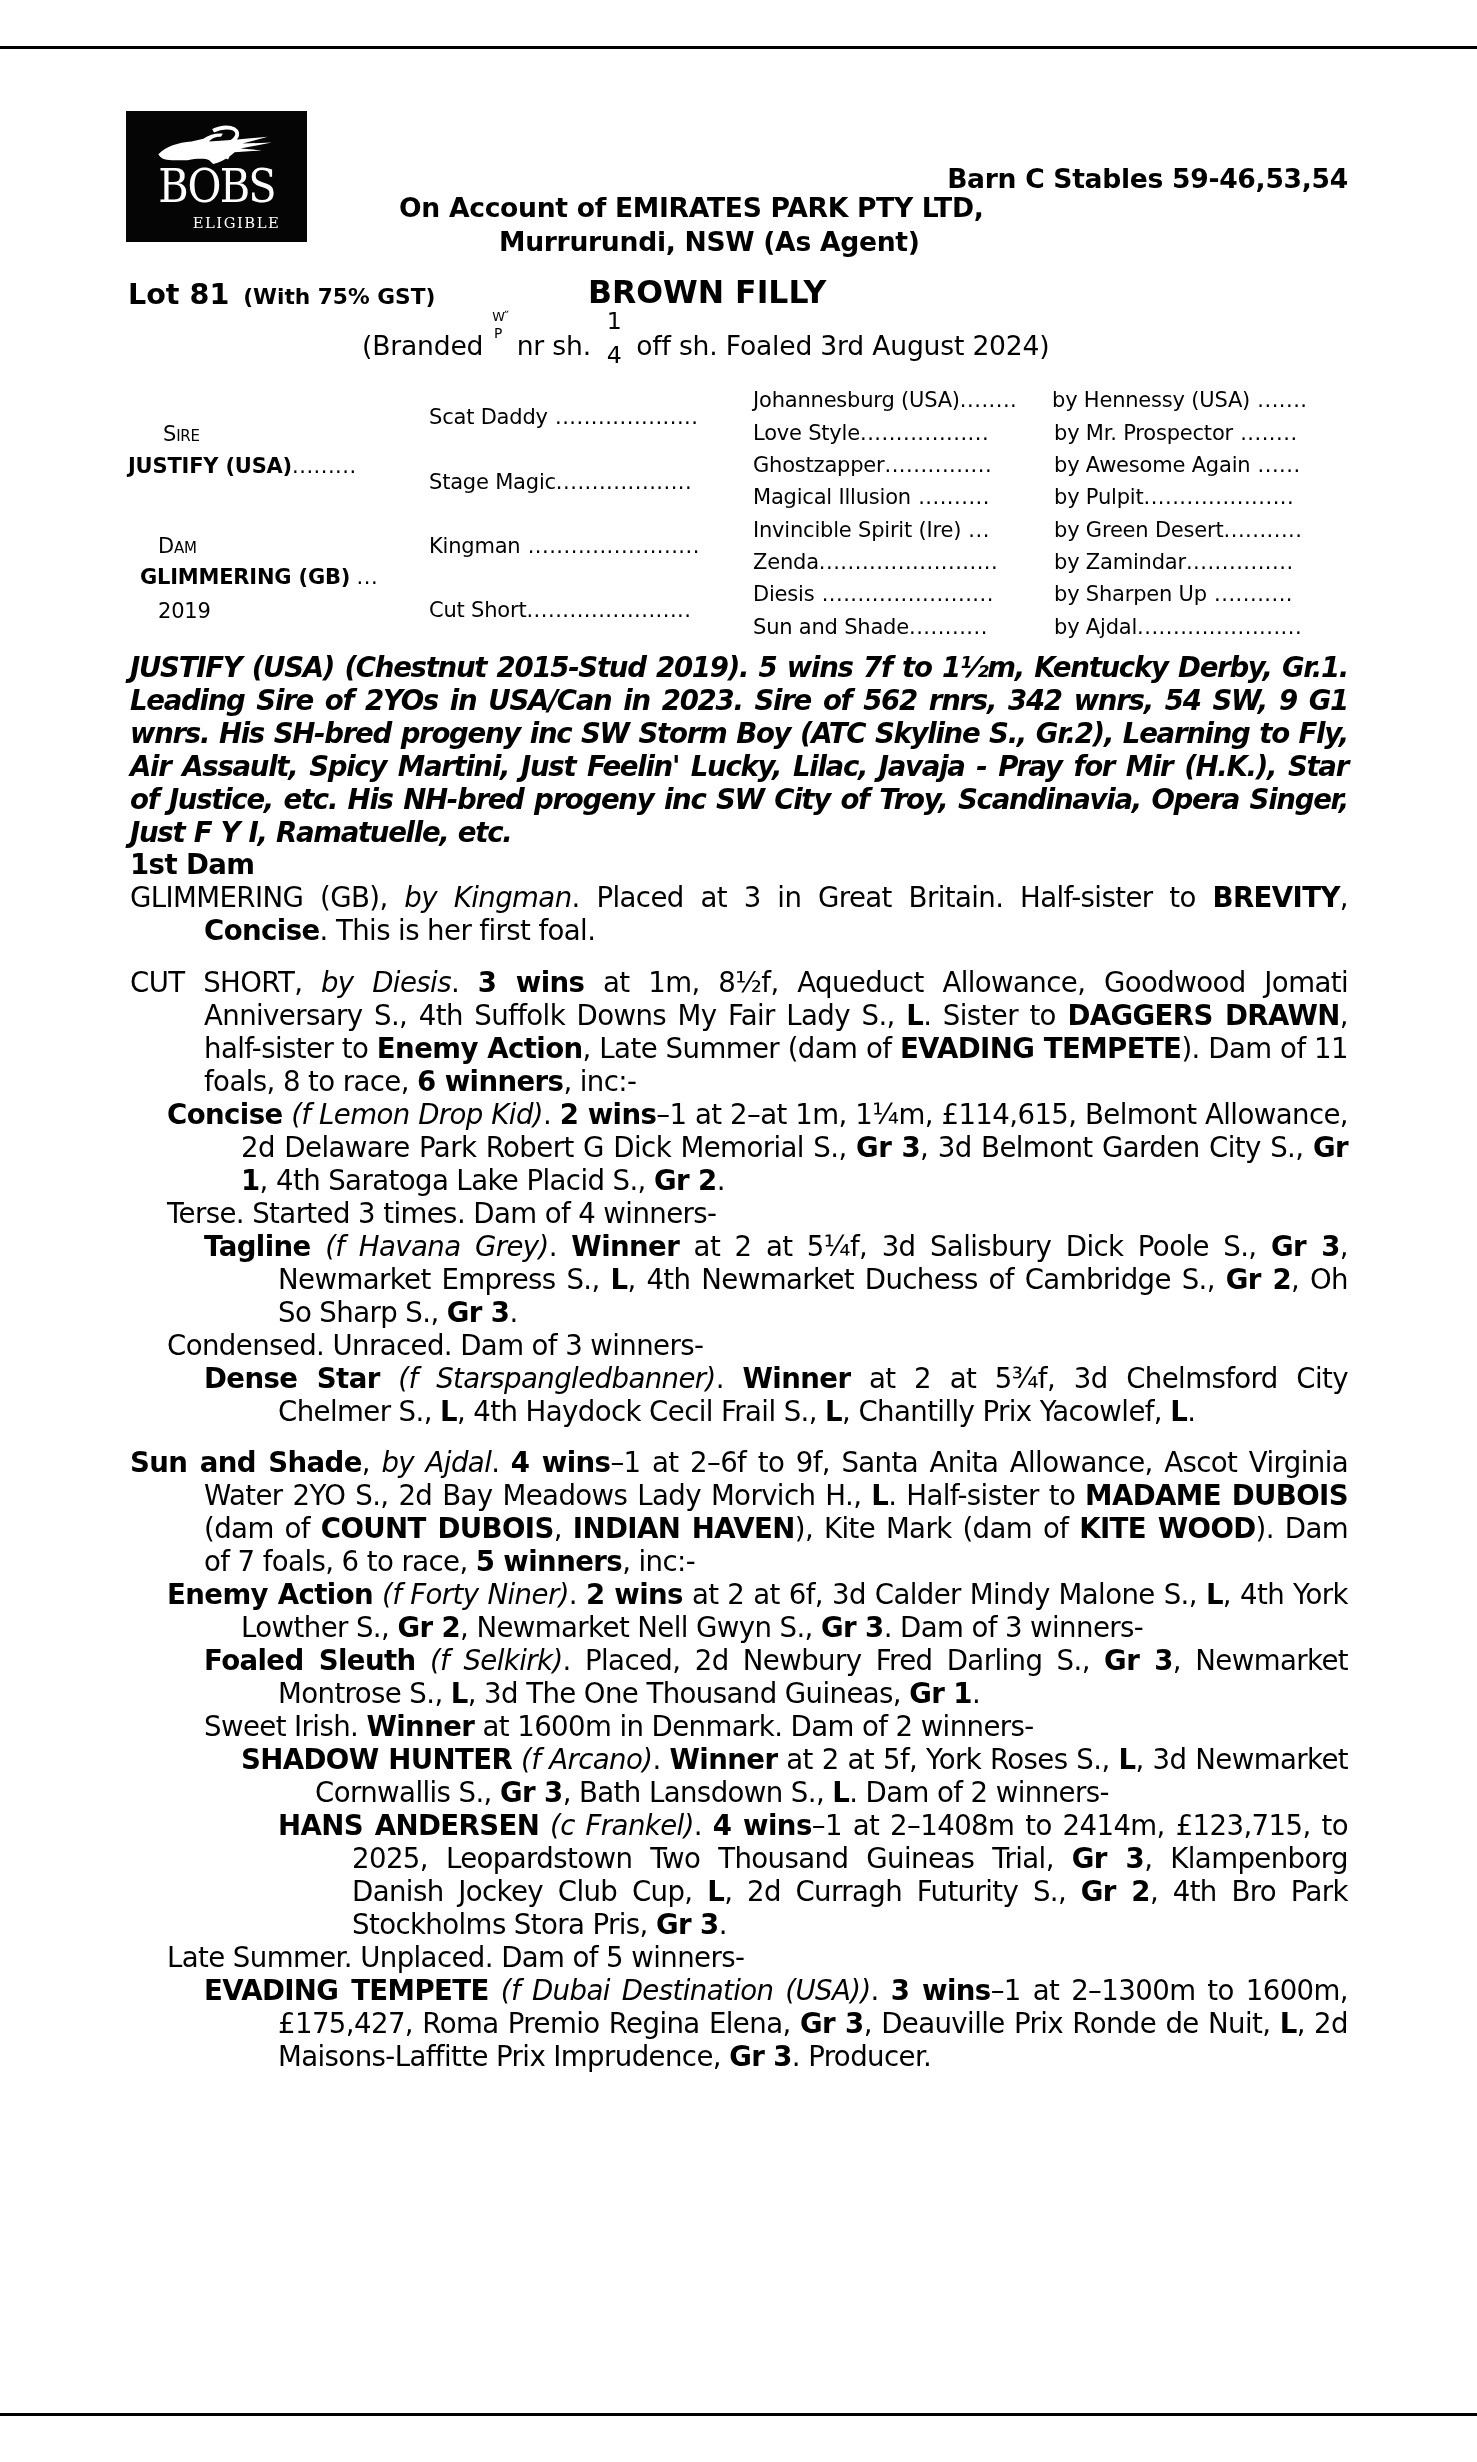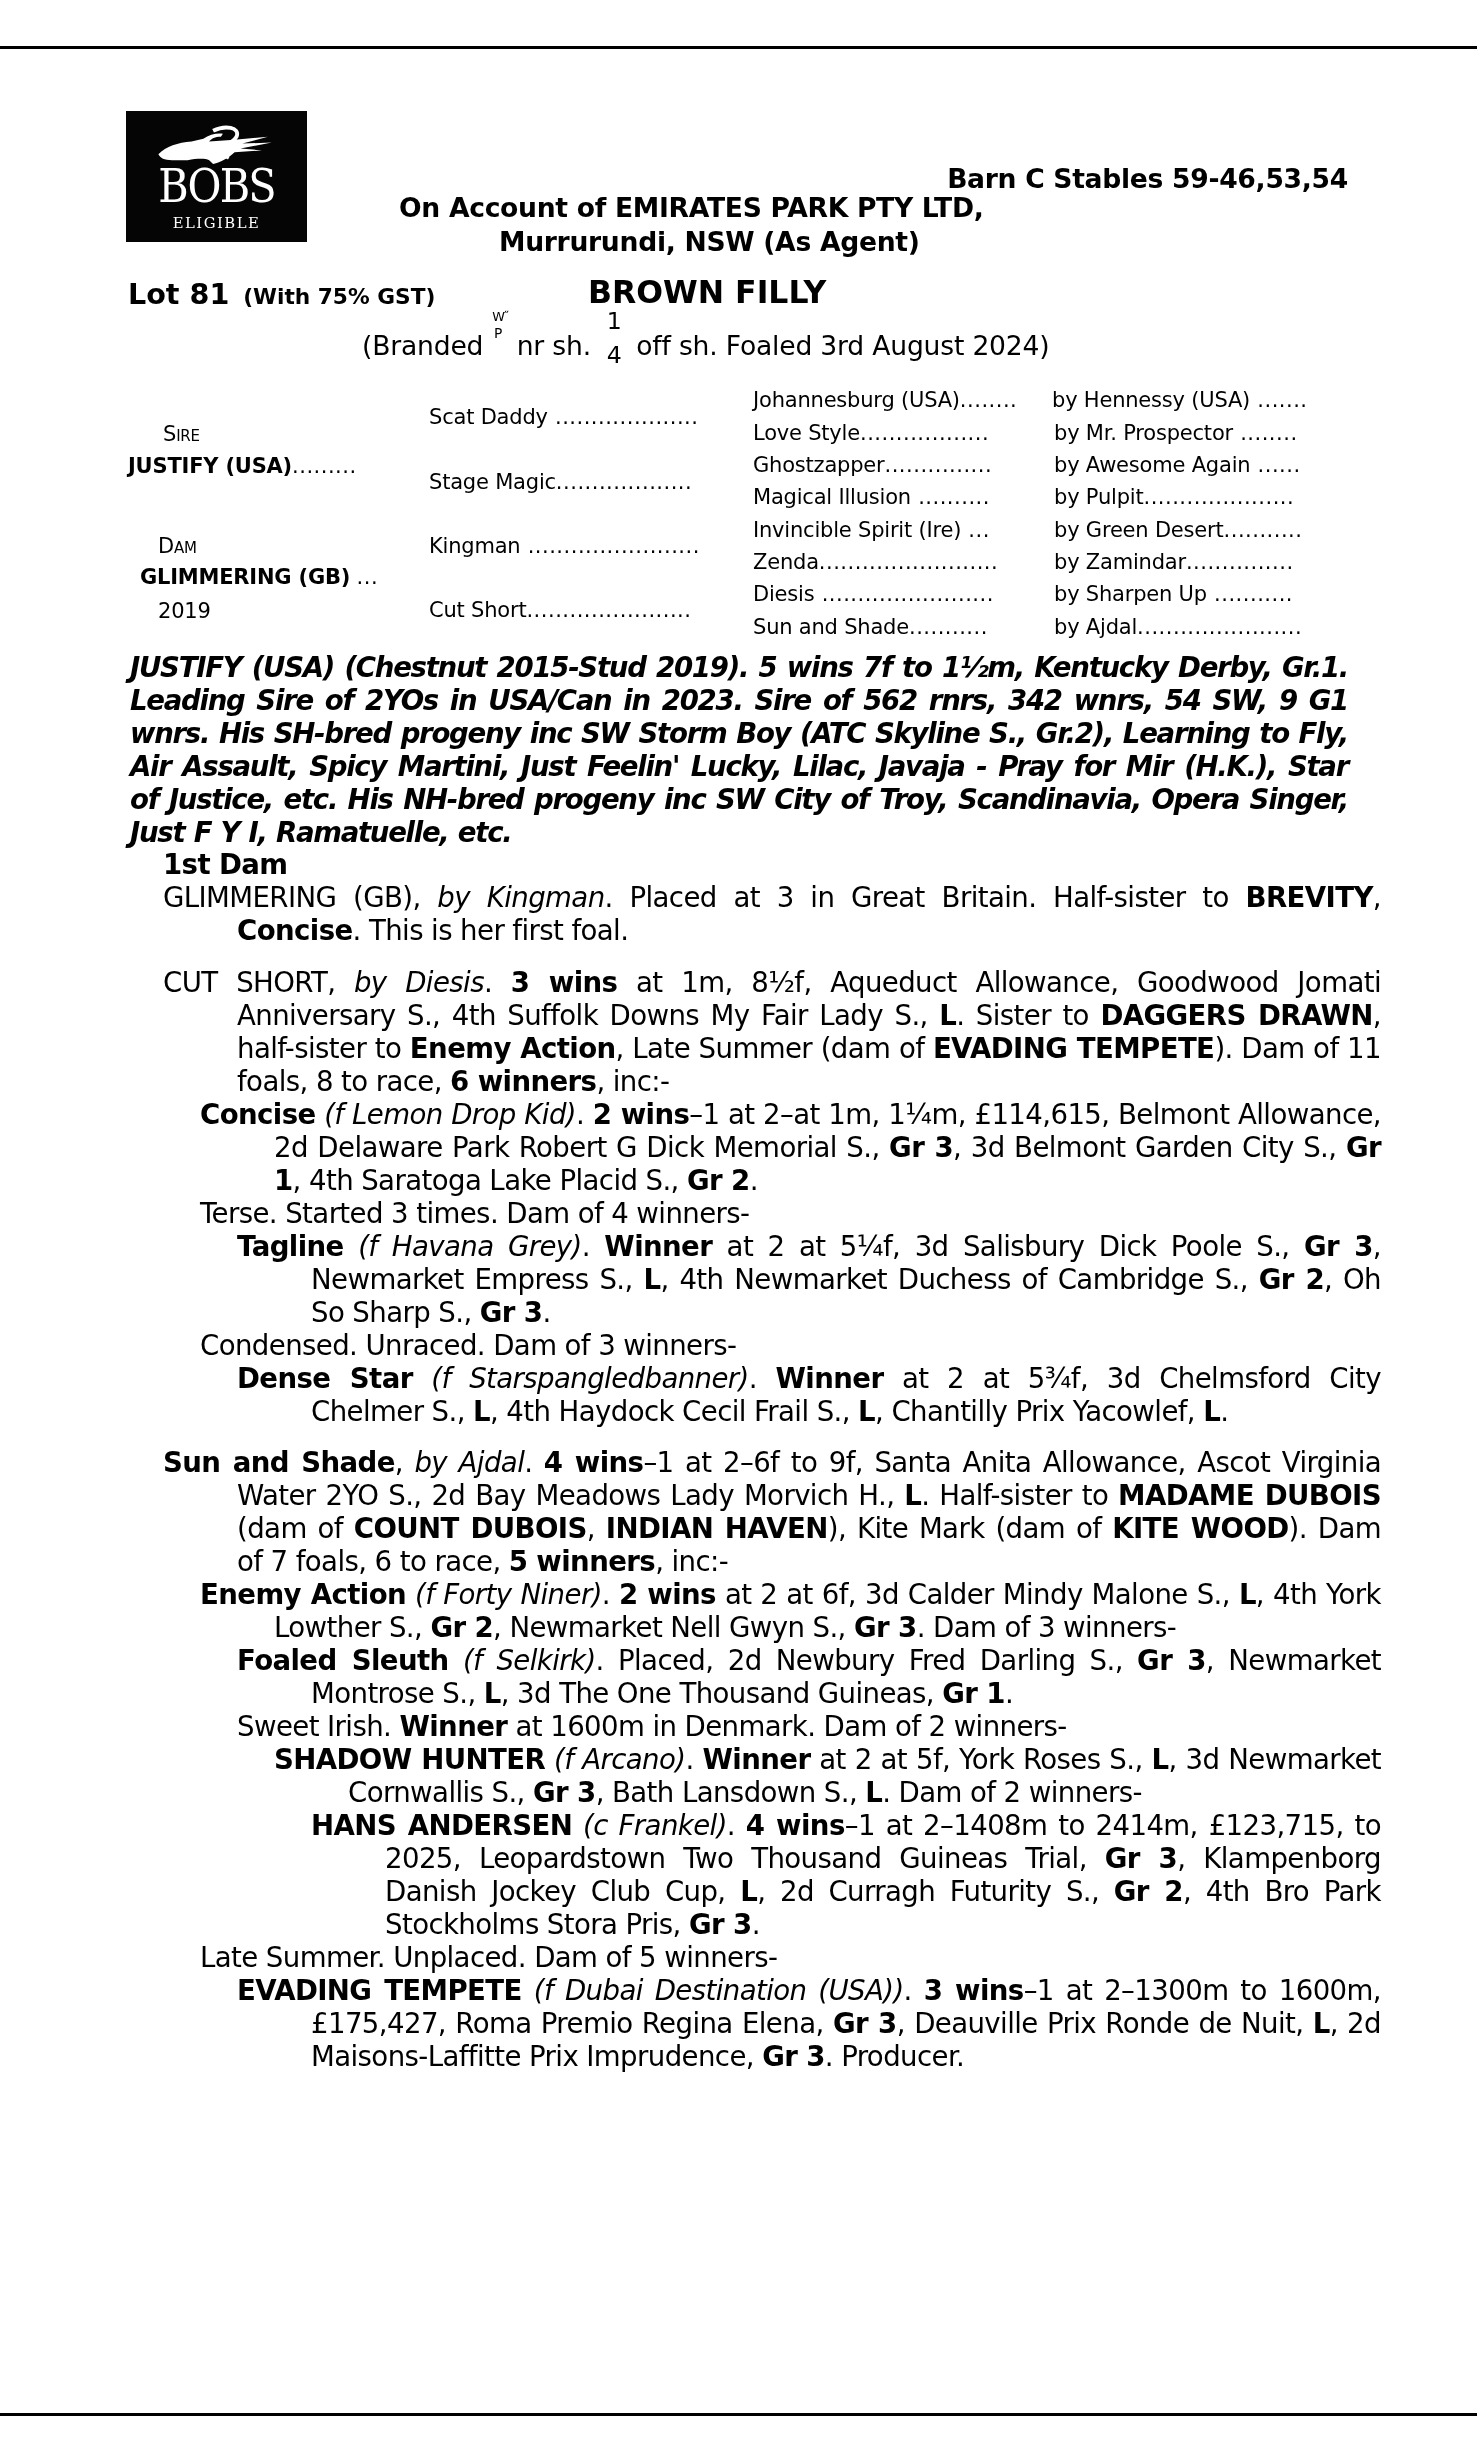--- a/index.html
+++ b/index.html
@@ -6,21 +6,21 @@
   body { width: 1478px; height: 2463px; position: relative; overflow: hidden;
          font-family: "DejaVu Sans", sans-serif; color: #000; }
   .rule { position: absolute; left: 0; width: 1478px; height: 3px; background: #000; }
   #rule-top { top: 46px; }
   #rule-bottom { top: 2413px; }
 
   
   .logo { position: absolute; left: 126px; top: 111px; width: 181px; height: 131px; background: #050505; color: #fff; text-align: center; }
   .logo svg { position: absolute; left: 25.6px; top: 13.8px; }
   .logo .bobs { position: absolute; left: 0; width: 181px; top: 51px; font-family: "DejaVu Serif", serif; font-size: 46px; line-height: 49px; letter-spacing: -2px; transform: scaleX(0.9); }
-  .logo .elig { position: absolute; left: 0; width: 181px; top: 103px; font-family: "DejaVu Serif", serif; font-size: 14.8px; letter-spacing: 1.5px; line-height: 17.7px; }
+  .logo .elig { position: absolute; left: 0; width: 181px; top: 103px; font-family: "DejaVu Serif", serif; font-size: 14.8px; letter-spacing: 1.5px; line-height: 17.7px; padding-left: 20px; }
 
   .abs { position: absolute; white-space: nowrap; }
   .hdr { font-family: "DejaVu Sans", sans-serif; font-weight: bold; }
   #barn { left: 0; width: 1348px; text-align: right; top: 163px; font-size: 26.6px; letter-spacing: -0.3px; transform-origin: right; }
   #vendor1 { left: 399px; top: 192px; font-size: 26.6px; letter-spacing: -0.3px; }
   #vendor2 { left: 499px; top: 226px; font-size: 26.6px; letter-spacing: -0.3px; }
   #lot { left: 128px; top: 277px; font-size: 28.6px; }
   #lot .gst { font-size: 21.7px; margin-left: 3.9px; }
   #colour-sex { left: 588px; top: 274px; font-size: 31.5px; }
   #brand-line { left: 362px; top: 325px; font-size: 26.6px; font-weight: normal; letter-spacing: -0.2px; }
@@ -32,21 +32,21 @@
   .frac .den { position: absolute; left: 5.9px; top: 15.8px; font-size: 23.6px; }
 
   
   .ped { font-size: 21px; letter-spacing: -0.2px; }
   .ped .dots { letter-spacing: 0.5px; }
   .smallcaps { font-variant: small-caps; }
   .bold { font-weight: bold; }
 
   
   #sire-para { position: absolute; left: 130px; top: 651px; width: 1218px; font-size: 27.6px; line-height: 33px; font-weight: bold; font-style: italic; text-align: justify; letter-spacing: -1.3px; word-spacing: 1px; }
-  #body { position: absolute; left: 130px; top: 848px; width: 1218px; margin-left: 33px; }
+  #body { position: absolute; left: 130px; top: 848px; width: 1218px; }
   .sec-head { font-size: 27.6px; font-weight: bold; line-height: 33px; letter-spacing: -0.6px; }
   .sec-gap { height: 18.7px; }
   .p { font-size: 27.6px; line-height: 33px; text-align: justify; letter-spacing: -0.6px; }
   .p b { font-weight: bold; }
   .p i { font-style: italic; }
   .lvl0 { padding-left: 74px; text-indent: -74px; }
   .lvl1 { padding-left: 111px; text-indent: -74px; }
   .lvl2 { padding-left: 148px; text-indent: -74px; }
   .lvl3 { padding-left: 185px; text-indent: -74px; }
   .lvl4 { padding-left: 222px; text-indent: -74px; }

